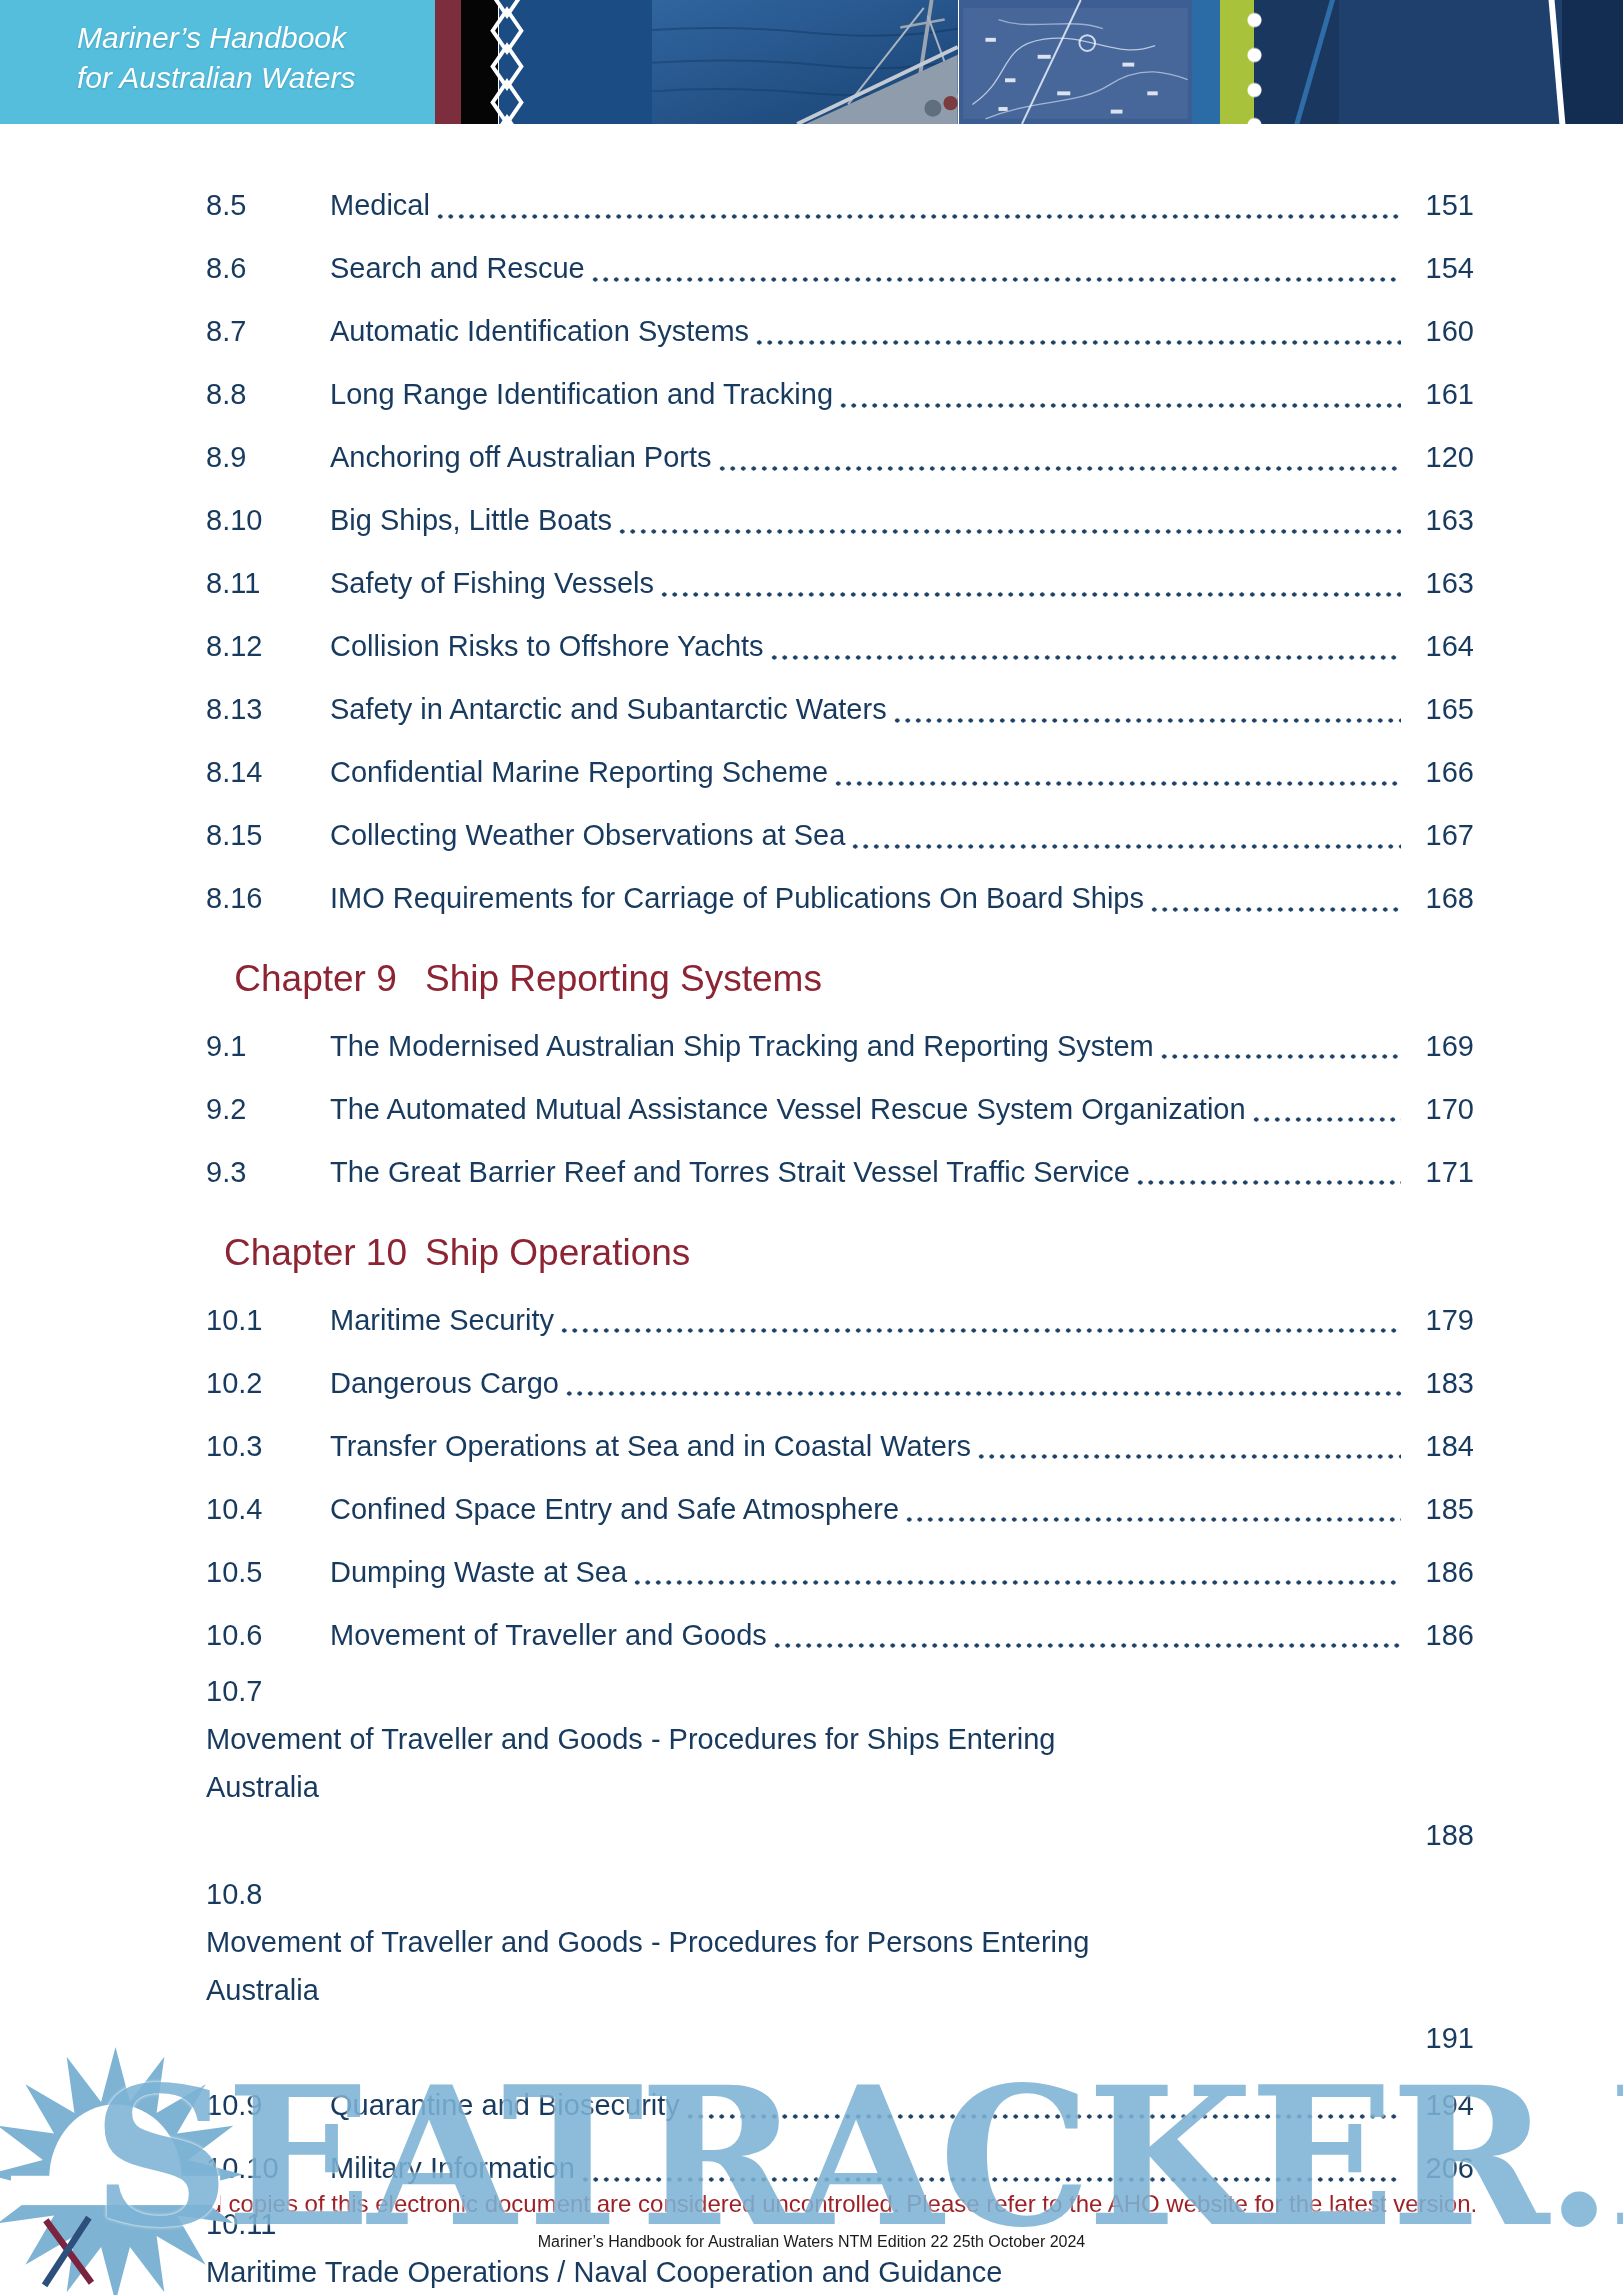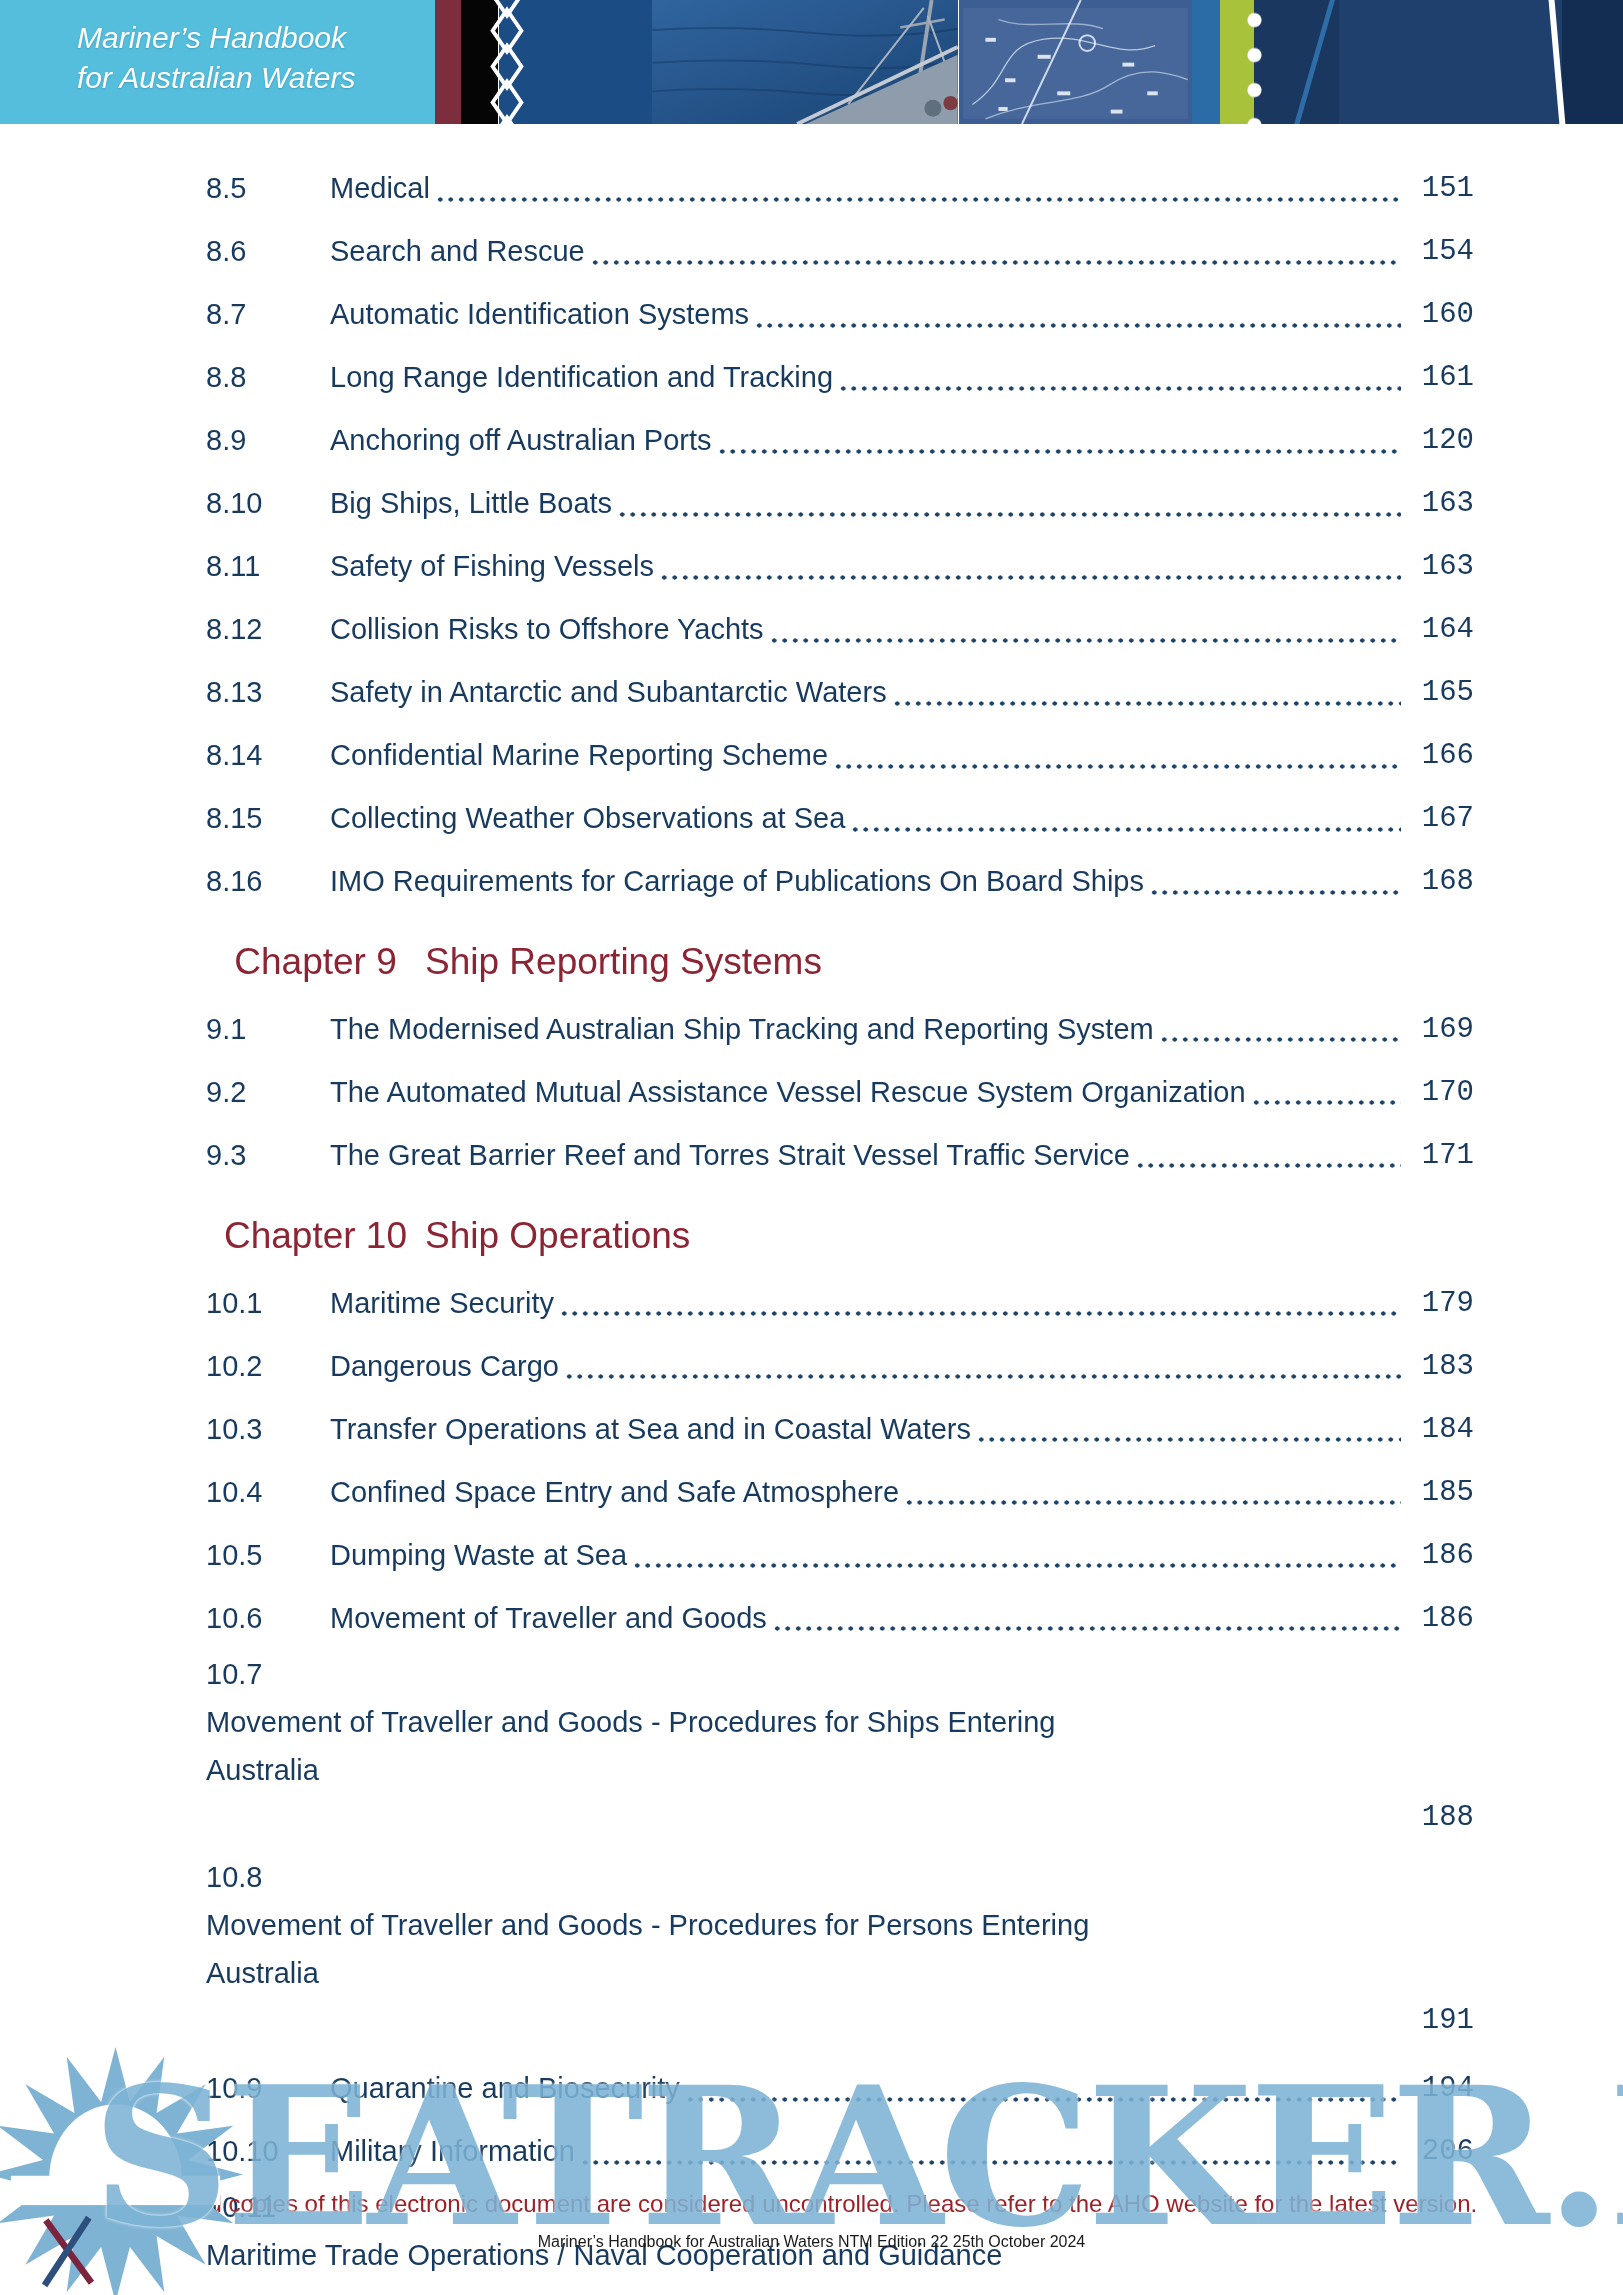--- a/index.html
+++ b/index.html
@@ -26,30 +26,30 @@
   .h-dots { position:absolute; left:-8.5px; top:0; width:17px; height:124px;
             background-image:radial-gradient(circle, #ffffff 6.5px, rgba(255,255,255,0) 7.5px);
             background-size:17px 35px; background-position:center 2.6px; background-repeat:repeat-y; }
   .h-diag-blue  { position:absolute; left:58px; top:-7.9px; width:4.6px; height:141px; background:#2f6da8; transform:rotate(16deg); }
   .h-diag-white { position:absolute; left:300px; top:-7.9px; width:5.9px; height:141px; background:#ffffff; transform:rotate(-5deg); }
   .h-title { position:absolute; left:77px; top:18.3px; color:#ffffff; font-style:italic;
              font-size:30px; line-height:40px; text-shadow:0 1.3px 2px rgba(0,70,100,.25); white-space:nowrap; }
   .h-chain, .h-photo-art, .h-chart-art { position:absolute; left:0; top:0; }
 
   
-  .toc { position:absolute; left:206px; top:124px; width:1268px; padding-top:33px; z-index:10; }
+  .toc { position:absolute; left:206px; top:124px; width:1268px; padding-top:50px; z-index:10; }
   .toc-row { display:flex; line-height:63px; font-size:29px; color:#173a5e; }
   .toc-row.compact { line-height:48px;flex-direction:column; }
   .toc-num { width:124px; flex:none; }
   .toc-title { flex:none; white-space:nowrap; }
   .toc-leader { flex:1 1 auto; min-width:17px; margin-left:5.2px; margin-right:3.9px;
     background-image:radial-gradient(circle, #1c4166 2px, rgba(0,0,0,0) 2.4px);
     background-size:10.5px 5.2px; background-repeat:repeat-x; background-position:left bottom 18.3px; }
   .toc-row.compact .toc-leader { background-position:left bottom 11.8px; }
-  .toc-page { flex:none; min-width:63px; margin-left:6.5px; text-align:right;font-family:Liberation Mono, monospace; }
+  .toc-page { flex:none; min-width:63px; margin-left:6.5px; text-align:right; }
   .toc-gap { margin-bottom:11.8px; }
   .chapter-row { display:flex; margin-top:11.8px; line-height:73px; font-size:37px; font-weight:400; color:#8d2433;text-align:center; }
   .chapter-label { width:219px; flex:none; }
   .chapter-title { flex:none; white-space:nowrap; }
 
   
   .watermark-text {
     position:absolute; left:92px; top:2045px; z-index:30; white-space:nowrap;
     font-family:"DejaVu Serif", serif; font-weight:700; font-size:191px; letter-spacing:-3.9px;
     color:#7db3d5; opacity:0.87;

